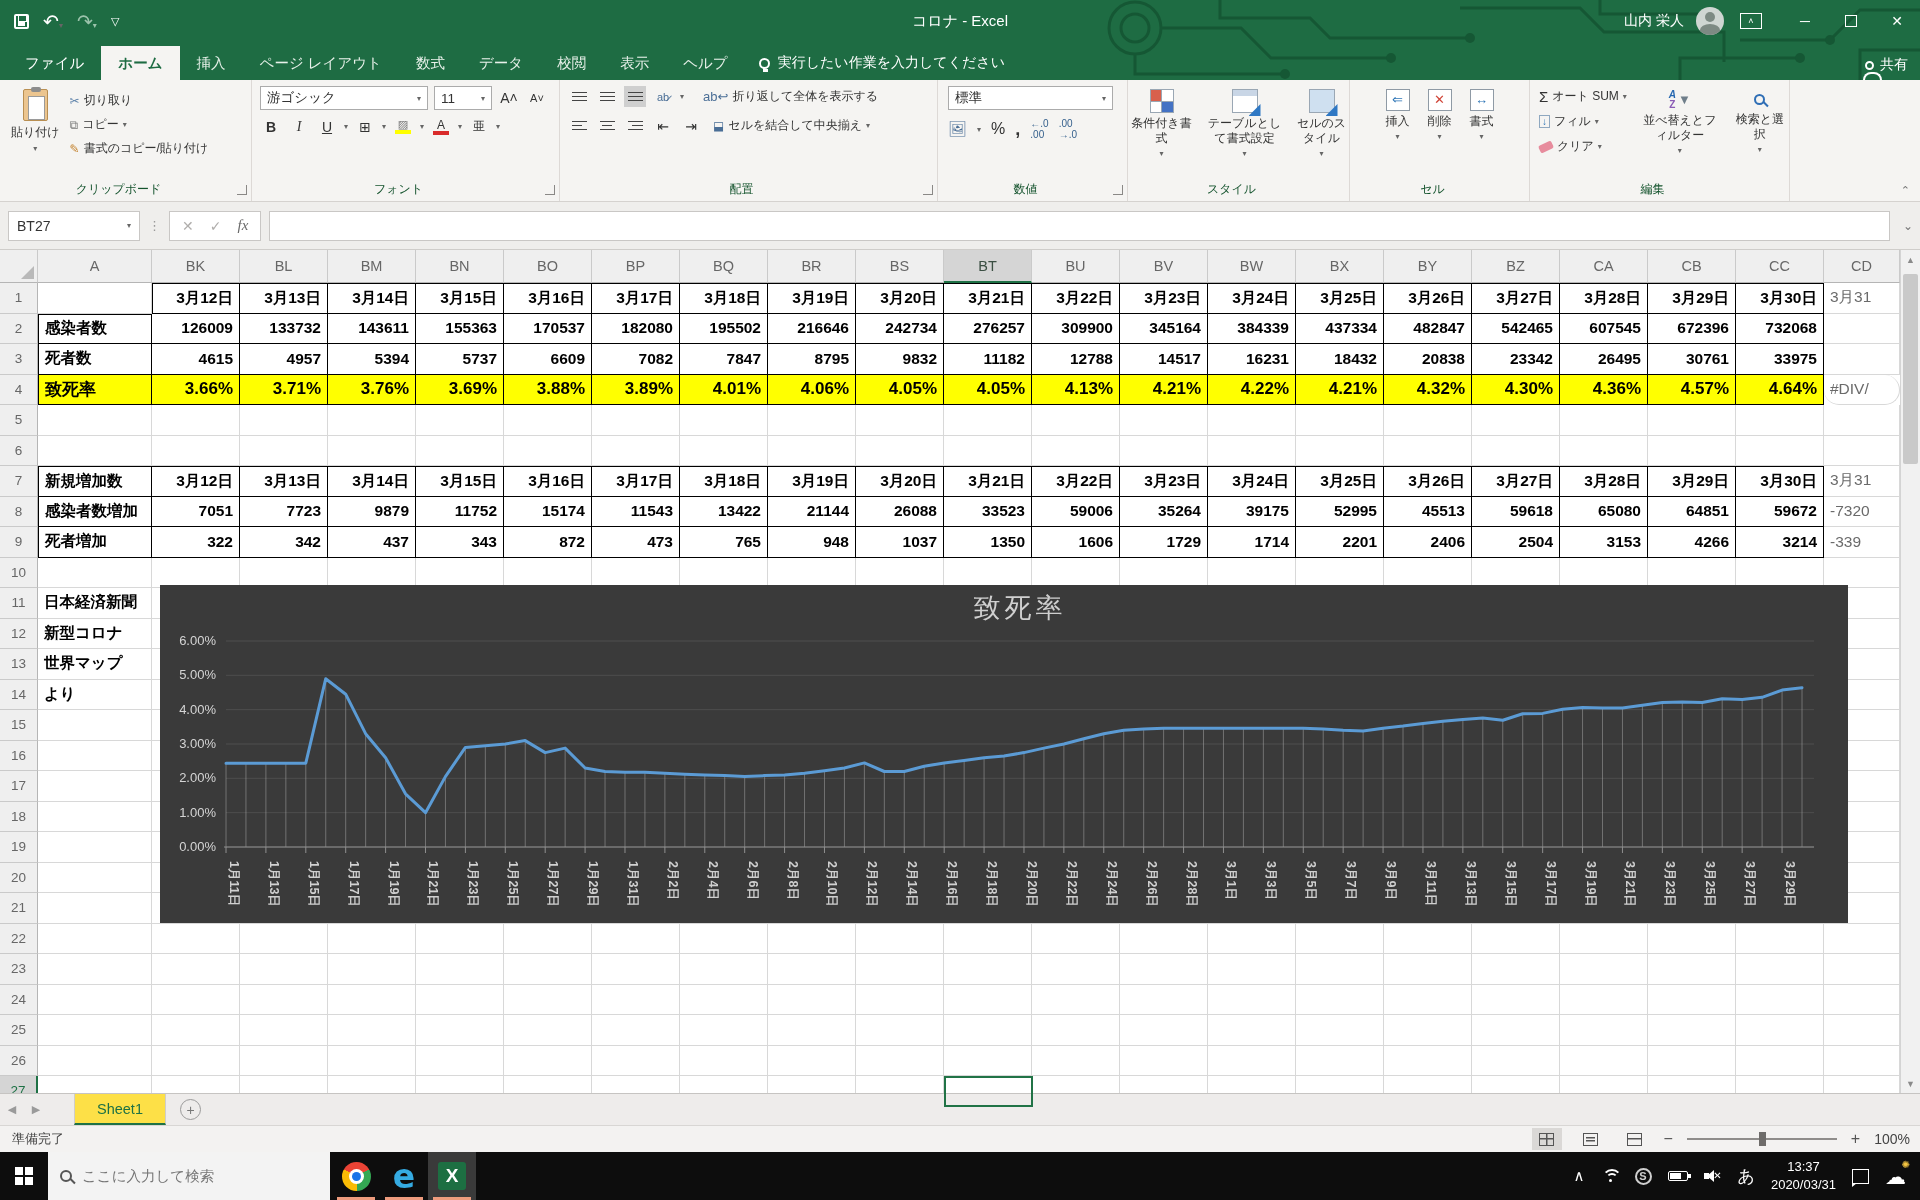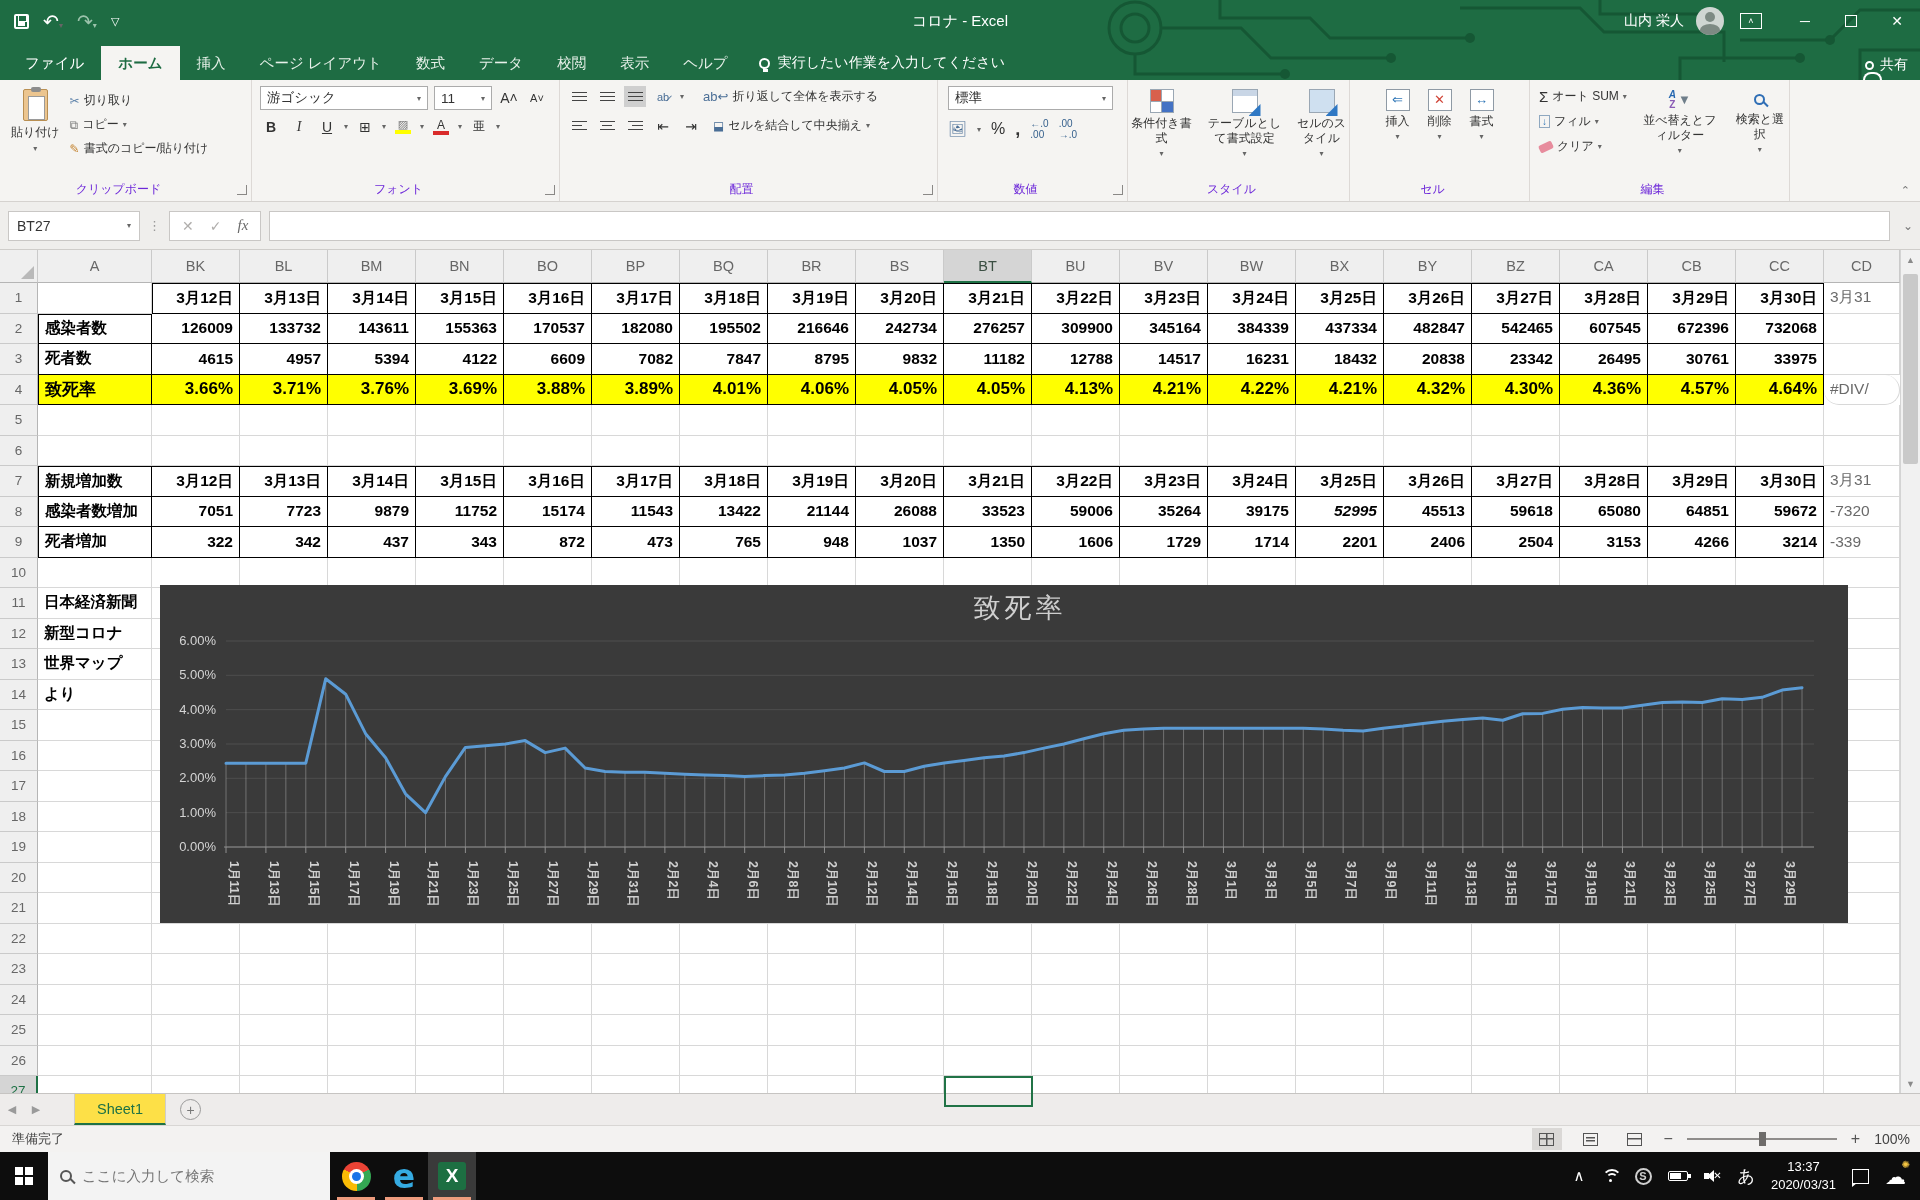--- a/index.html
+++ b/index.html
@@ -32,21 +32,21 @@
 .tellme{height:34px;display:flex;align-items:center;gap:8px;color:#fff;font-size:14px;padding:0 14px;white-space:nowrap}
 .bulb{width:11px;height:11px;border:2px solid #fff;border-radius:50%;position:relative}
 .bulb::after{content:"";position:absolute;left:2px;bottom:-5px;width:5px;height:3px;background:#fff}
 .share{position:absolute;right:12px;bottom:6px;display:flex;align-items:center;gap:6px;color:#fff;font-size:14px}
 .person{width:9px;height:9px;border:2px solid #fff;border-radius:50%;position:relative}
 .person::after{content:"";position:absolute;left:-4px;top:9px;width:15px;height:7px;border:2px solid #fff;border-bottom:none;border-radius:8px 8px 0 0}
 
 
 #ribbon{position:absolute;left:0;top:80px;width:1920px;height:122px;background:#f5f4f2;border-bottom:1px solid #d5d2cf;font-size:12px;color:#333}
 .rg{position:absolute;top:0;height:121px;border-right:1px solid #ddd9d6}
-.rg-label{position:absolute;bottom:3px;left:0;right:14px;text-align:center;font-size:12px;color:#6d28d9;white-space:nowrap}
+.rg-label{position:absolute;bottom:3px;left:0;right:14px;text-align:center;font-size:12px;color:#14532d;white-space:nowrap}
 .launcher{position:absolute;right:4px;bottom:6px;width:10px;height:10px;border-right:1.5px solid #8a8886;border-bottom:1.5px solid #8a8886}
 .rrow{display:flex;align-items:center;gap:6px}
 .sbtn{display:flex;align-items:center;gap:4px;padding:2px 3px;border-radius:2px;white-space:nowrap}
 .sq{display:inline-flex;align-items:center;justify-content:center;width:22px;height:21px;font-size:14px}
 .sel-box{background:#cfcfcf}
 .dd{font-size:8px;color:#666}
 .combo{background:#fff;border:1px solid #ababab;display:flex;align-items:center;justify-content:space-between;padding:2px 6px;font-size:13.5px;height:24px}
 .bars{display:inline-flex;flex-direction:column;gap:2.5px;width:15px}
 .bars i{height:1.6px;background:#444}
 .bars.bl i:nth-child(2){width:70%}.bars.bc i:nth-child(2){width:70%;margin:0 auto}.bars.br i:nth-child(2){width:70%;margin-left:auto}
@@ -569,21 +569,21 @@
         <div class="c bk" style="width: 88px;">672396</div>
         <div class="c bk" style="width: 88px;">732068</div>
         <div class="c sp" style="width: 76px;"></div>
       </div>
       <div class="row">
         <div class="rowhdr">3</div>
         <div class="c lf bk bkl" style="width: 114px;">死者数</div>
         <div class="c bk" style="width: 88px;">4615</div>
         <div class="c bk" style="width: 88px;">4957</div>
         <div class="c bk" style="width: 88px;">5394</div>
-        <div class="c bk" style="width: 88px;">4122</div>
+        <div class="c bk" style="width: 88px;">5737</div>
         <div class="c bk" style="width: 88px;">6609</div>
         <div class="c bk" style="width: 88px;">7082</div>
         <div class="c bk" style="width: 88px;">7847</div>
         <div class="c bk" style="width: 88px;">8795</div>
         <div class="c bk" style="width: 88px;">9832</div>
         <div class="c bk" style="width: 88px;">11182</div>
         <div class="c bk" style="width: 88px;">12788</div>
         <div class="c bk" style="width: 88px;">14517</div>
         <div class="c bk" style="width: 88px;">16231</div>
         <div class="c bk" style="width: 88px;">18432</div>
@@ -699,21 +699,21 @@
         <div class="c bk" style="width: 88px;">11752</div>
         <div class="c bk" style="width: 88px;">15174</div>
         <div class="c bk" style="width: 88px;">11543</div>
         <div class="c bk" style="width: 88px;">13422</div>
         <div class="c bk" style="width: 88px;">21144</div>
         <div class="c bk" style="width: 88px;">26088</div>
         <div class="c bk" style="width: 88px;">33523</div>
         <div class="c bk" style="width: 88px;">59006</div>
         <div class="c bk" style="width: 88px;">35264</div>
         <div class="c bk" style="width: 88px;">39175</div>
-        <div class="c bk" style="width: 88px; font-style: italic;">52995</div>
+        <div class="c bk" style="width: 88px;">52995</div>
         <div class="c bk" style="width: 88px;">45513</div>
         <div class="c bk" style="width: 88px;">59618</div>
         <div class="c bk" style="width: 88px;">65080</div>
         <div class="c bk" style="width: 88px;">64851</div>
         <div class="c bk" style="width: 88px;">59672</div>
         <div class="c sp" style="width: 76px;">-7320</div>
       </div>
       <div class="row">
         <div class="rowhdr">9</div>
         <div class="c lf bk bkl" style="width: 114px;">死者増加</div>

